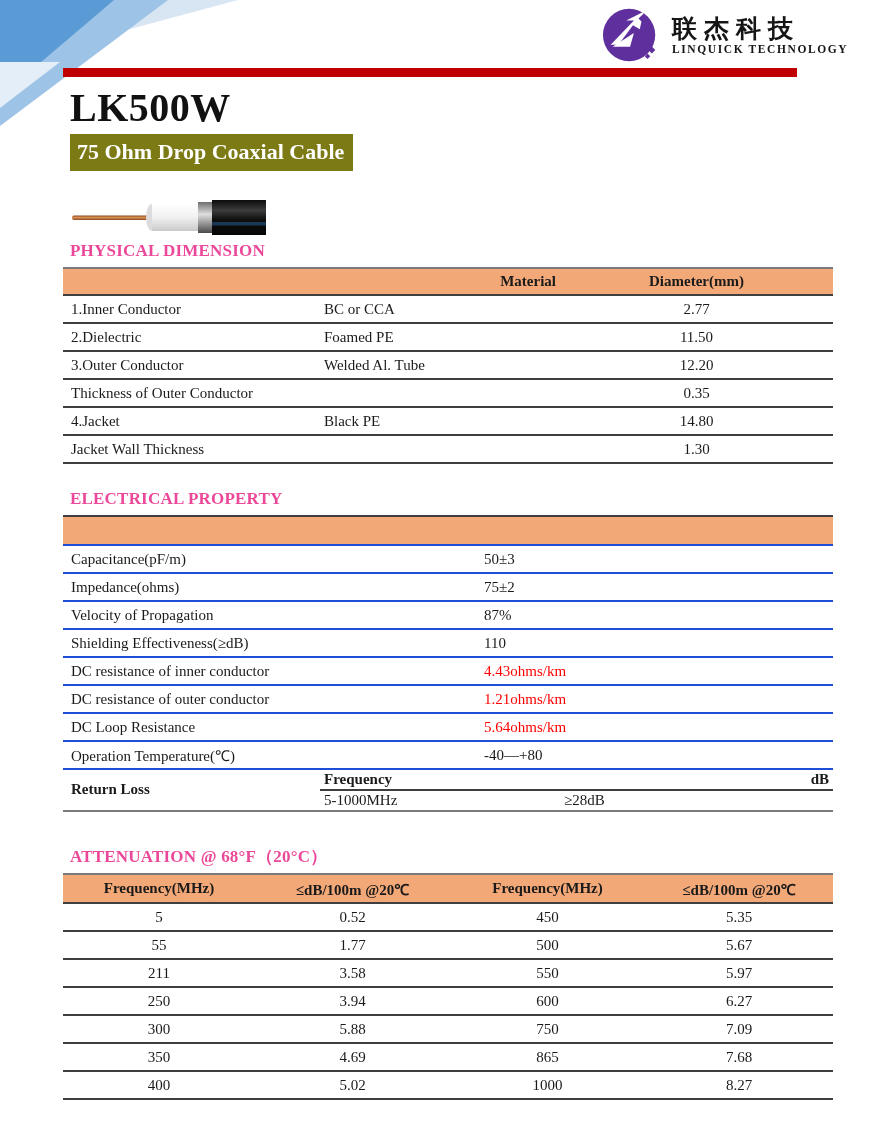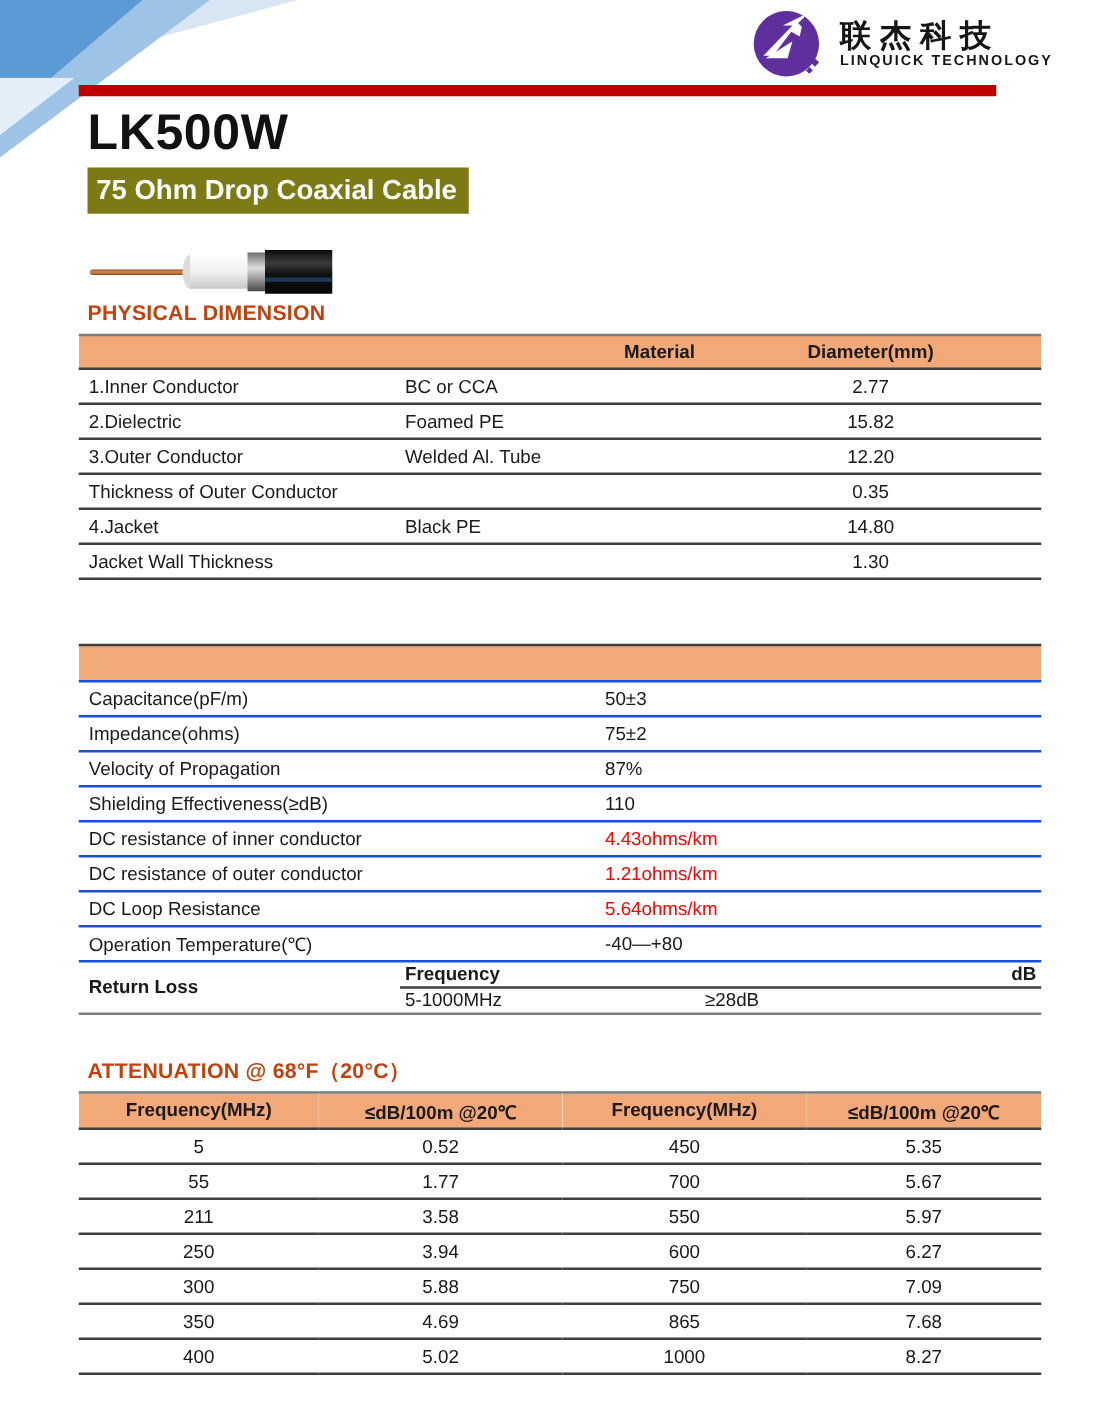--- a/index.html
+++ b/index.html
@@ -1,18 +1,18 @@
 <!DOCTYPE html>
 <html style="--accent-orange: #f3a877; --olive: #7c7a15; --red-bar: #c00000; --red-text: #ff0000; --logo-purple: #5f2f9e; --corner-blue: #5b9bd5;"><head>
 <meta charset="utf-8">
 <style>
   html,body { margin:0; padding:0; background:#fff; }
   .page {
     position:relative; width:892px; height:1133px; background:#ffffff;
-    font-family:Liberation Sans, sans-serif;
+    font-family:Liberation Serif, serif;
     color:#1a1a1a; overflow:hidden;
   }
   
   .tri { position:absolute; top:0; left:0; }
   .tri-light { width:238px; height:64px; background:#d8e6f4; clip-path:polygon(0 0,100% 0,0 100%); }
   .tri-mid   { width:168px; height:126px; background:#9dc3e6; clip-path:polygon(0 0,100% 0,0 100%); }
   .tri-dark  { width:114px; height:97px;  background:#5b9bd5; clip-path:polygon(0 0,100% 0,0 100%); }
   .tri-pale  { top:62px; width:60px; height:46px; background:#e4eef8; clip-path:polygon(0 0,100% 0,0 100%); }
   
   .logo { position:absolute; top:4px; left:601px; display:flex; align-items:center; gap:9px; }
@@ -21,21 +21,21 @@
   .logo-en { font-size:11.5px; font-weight:bold; color:#151515; letter-spacing:1.6px; white-space:nowrap; }
   
   .red-bar { position:absolute; left:63px; top:68px; width:734px; height:9px; background:var(--red-bar,#c00000); }
   
   .product-title { position:absolute; left:70px; top:84px; font-size:40px; font-weight:bold; color:#111; letter-spacing:0.5px; }
   .subtitle-badge {
     position:absolute; left:70px; top:134px; background:var(--olive,#7c7a15);
     color:#ffffff; font-size:22px; font-weight:bold; padding:5px 9px 6px 7px; white-space:nowrap;
   }
   .cable-img { position:absolute; left:68px; top:196px; }
-  .section-heading { position:absolute; font-size:17px; font-weight:bold; color:#c2410c; letter-spacing:0.2px; }
+  .section-heading { position:absolute; font-size:17px; font-weight:bold; color:#ec4899; letter-spacing:0.2px; }
   #ph-heading { left:70px; top:241px; }
   #el-heading { left:70px; top:489px; }
   #att-heading { left:70px; top:845px; }
   
   table { border-collapse:collapse; table-layout:fixed; position:absolute; left:63px; width:770px; font-size:15px; color:#1a1a1a; }
   td, th { padding:0 4px; overflow:hidden; white-space:nowrap; }
   .orange-row { background:var(--accent-orange,#f3a877); }
   
   #t-physical { top:267px; border-top:2px solid #7a7a7a; border-bottom:2px solid #7a7a7a; }
   #t-physical tr { height:28px; border-bottom:2px solid #3f3f3f; }
@@ -157,21 +157,21 @@
     </thead>
     <tbody>
         <tr>
           <td>1.Inner Conductor</td>
           <td>BC or CCA</td>
           <td>2.77</td>
         </tr>
         <tr>
           <td>2.Dielectric</td>
           <td>Foamed PE</td>
-          <td>15.82</td>
+          <td>11.50</td>
         </tr>
         <tr>
           <td>3.Outer Conductor</td>
           <td>Welded Al. Tube</td>
           <td>12.20</td>
         </tr>
         <tr>
           <td>Thickness of Outer Conductor</td>
           <td></td>
           <td>0.35</td>
@@ -182,20 +182,21 @@
           <td>14.80</td>
         </tr>
         <tr>
           <td>Jacket Wall Thickness</td>
           <td></td>
           <td>1.30</td>
         </tr>
       </tbody>
   </table>
 
+  <div class="section-heading" id="el-heading">ELECTRICAL PROPERTY</div>
   <table id="t-electrical">
     <colgroup>
         <col>
         <col>
       </colgroup>
     <thead>
       <tr class="orange-row">
           <th></th>
           <th></th>
         </tr>
@@ -273,21 +274,21 @@
     <tbody>
         <tr>
           <td>5</td>
           <td>0.52</td>
           <td>450</td>
           <td>5.35</td>
         </tr>
         <tr>
           <td>55</td>
           <td>1.77</td>
-          <td>700</td>
+          <td>500</td>
           <td>5.67</td>
         </tr>
         <tr>
           <td>211</td>
           <td>3.58</td>
           <td>550</td>
           <td>5.97</td>
         </tr>
         <tr>
           <td>250</td>

